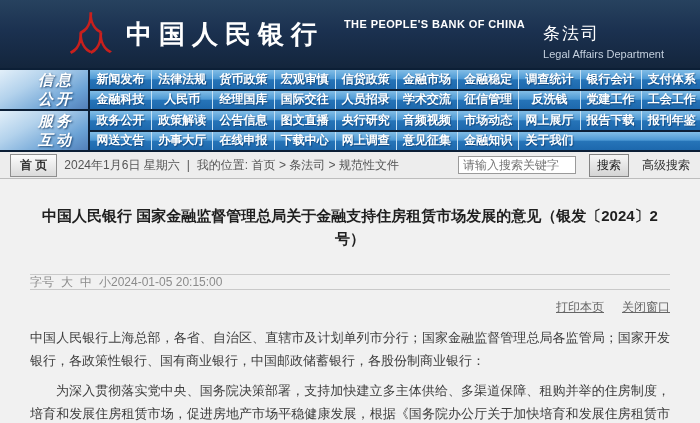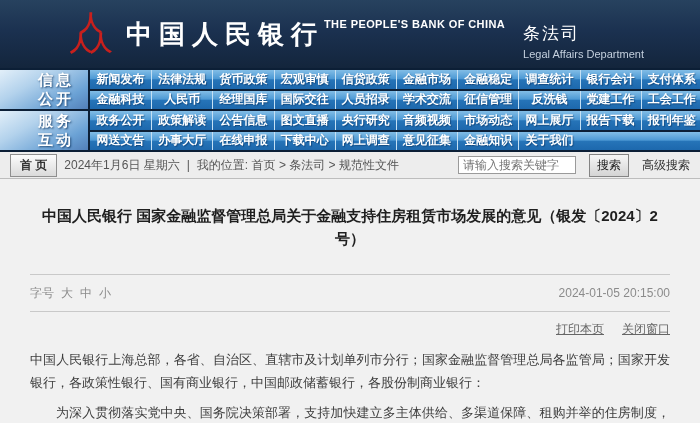--- a/index.html
+++ b/index.html
@@ -15,32 +15,32 @@
     background: linear-gradient(180deg,#27425f 0%,#1b3150 45%,#13253c 100%);
     display:flex; align-items:center;
     padding-left:70px;
   }
   .logo { width:42px; height:48px; margin-right:14px; flex:0 0 auto; }
   .bank-block { display:flex; flex-direction:row; }
   .bank-cn {
     font-family:"DejaVu Serif","Liberation Serif",serif;
     font-weight:bold; font-size:26px; color:#fff; letter-spacing:7px; white-space:nowrap;
   }
-  .bank-en { font-size:11px; font-weight:bold; color:#fff; letter-spacing:0.4px; margin-top:1px; }
+  .bank-en { font-size:11px; font-weight:bold; color:#fff; letter-spacing:0.4px; margin-top:1px;margin-left:20px; }
   .dept-block { margin-left:18px; margin-top:14px; display:flex; flex-direction:column; }
   .dept-cn { font-size:17px; color:#fff; letter-spacing:2px; }
   .dept-en { font-size:11px; color:#c3cfdd; margin-top:3px; }
 
   
   .nav { height:84px; background:#0c1f36; padding:2px 0; display:flex; flex-direction:column; gap:2px; }
   .nav-group { flex:1; display:flex; }
   .nav-label {
     flex:0 0 88px;
     display:flex; align-items:center; justify-content:center;
-    font-size:15px; font-weight:bold; letter-spacing:3px; color:#fff;
+    font-size:15px; font-weight:bold; font-style:italic; letter-spacing:3px; color:#fff;
     text-shadow:1px 1px 2px rgba(15,55,100,.85);
     background: linear-gradient(150deg,#e2eff9 0%,#b3d2ec 35%,#6ba2d5 75%,#527fb9 100%);
     margin-right:2px;
     padding-left:38px;
   }
   .nav-rows { flex:1; display:flex; flex-direction:column; gap:2px; }
   .nav-row {
     flex:1; display:flex; align-items:stretch;
     background: linear-gradient(180deg,#82bde6 0%,#4e9ad5 45%,#2674b8 52%,#1d68ad 100%);
   }
@@ -79,21 +79,21 @@
   .adv-search { color:#333; cursor:pointer; white-space:nowrap; }
 
   
   .content { padding:0 30px; background:#f1f1f1; }
   .article-title {
     text-align:center; font-size:15px; font-weight:bold; color:#1f1f1f;
     padding:26px 10px 24px; line-height:1.5;
   }
   .meta-row {
     border-top:1px solid #c9c9c9; border-bottom:1px solid #c9c9c9;
-    height:38px; display:flex; align-items:center; justify-content:space-between;
+    height:16px; display:flex; align-items:center; justify-content:flex-start;
     font-size:12px; color:#8b8b8b;
   }
   .size-links { display:flex; gap:7px; align-items:center; }
   .size-link { cursor:pointer; }
   .actions { display:flex; justify-content:flex-end; gap:18px; padding:9px 0 4px; font-size:12px; }
   .action-link { color:#666; text-decoration:underline; cursor:pointer; }
   .paragraphs { margin-top:6px; font-size:13px; color:#3d3d3d; line-height:23px; text-align:justify; }
   .paragraphs p { margin-bottom:7px; }
   .paragraphs p.indent { text-indent:2em; }
 </style>

